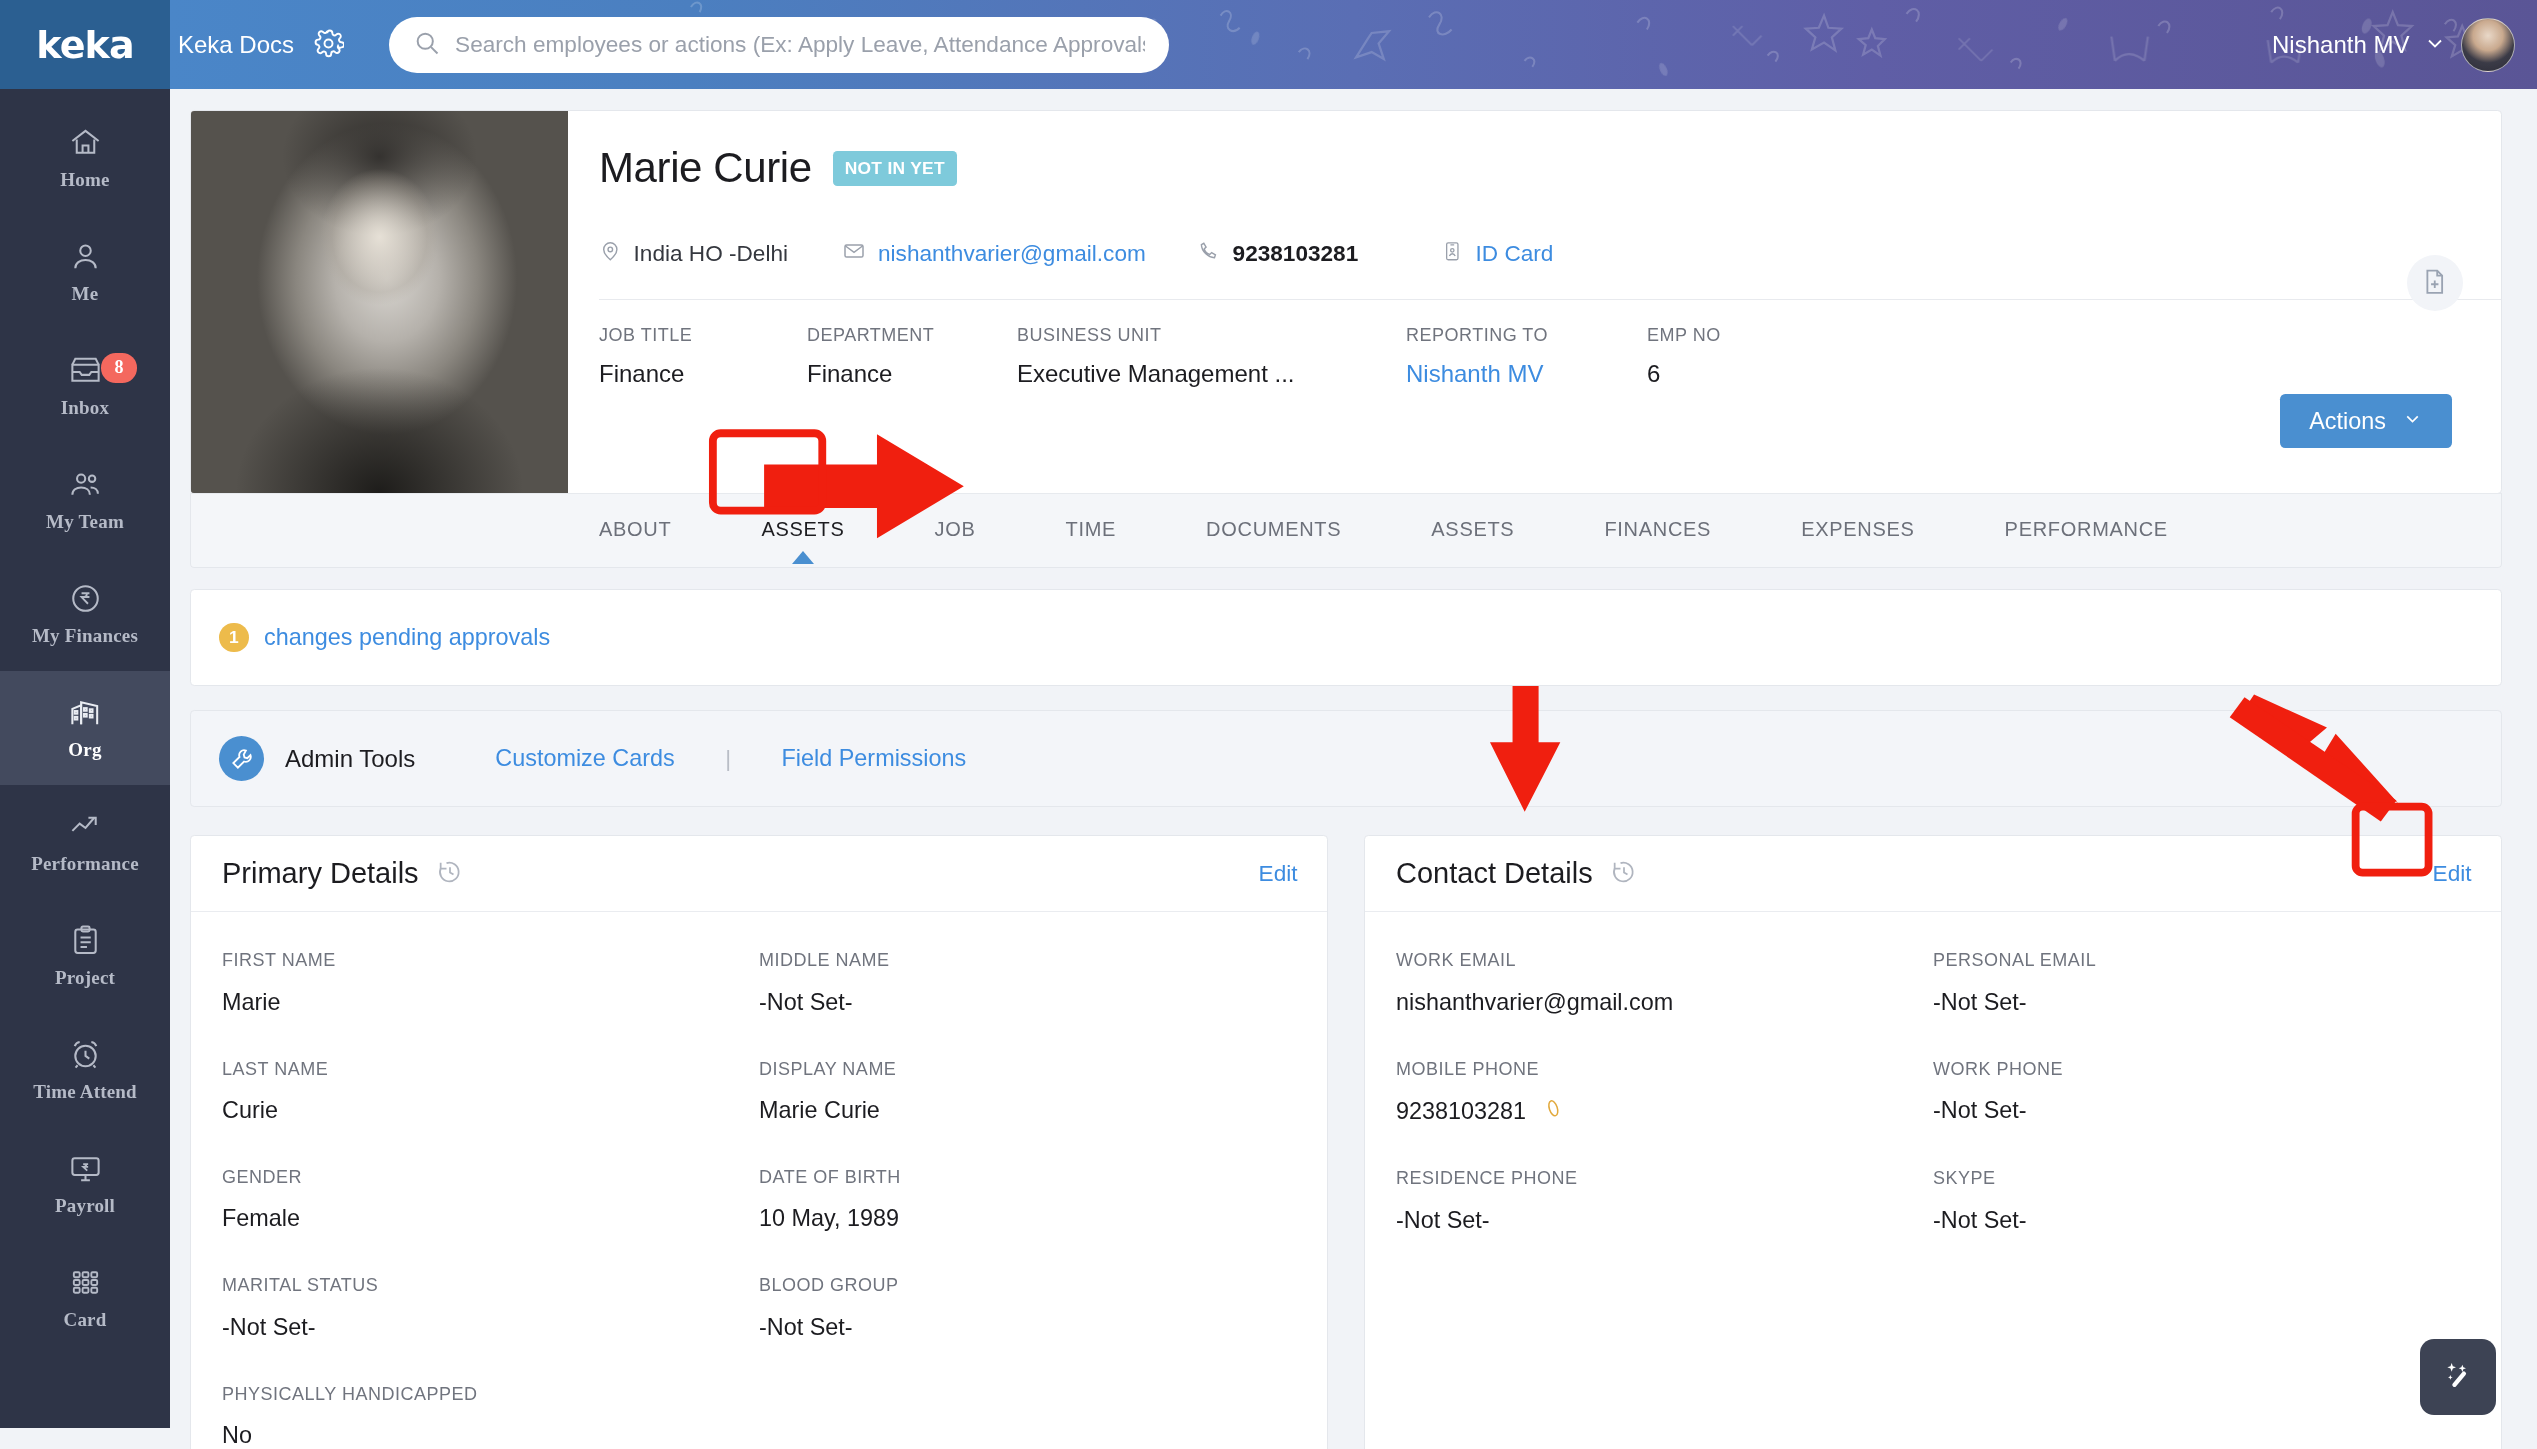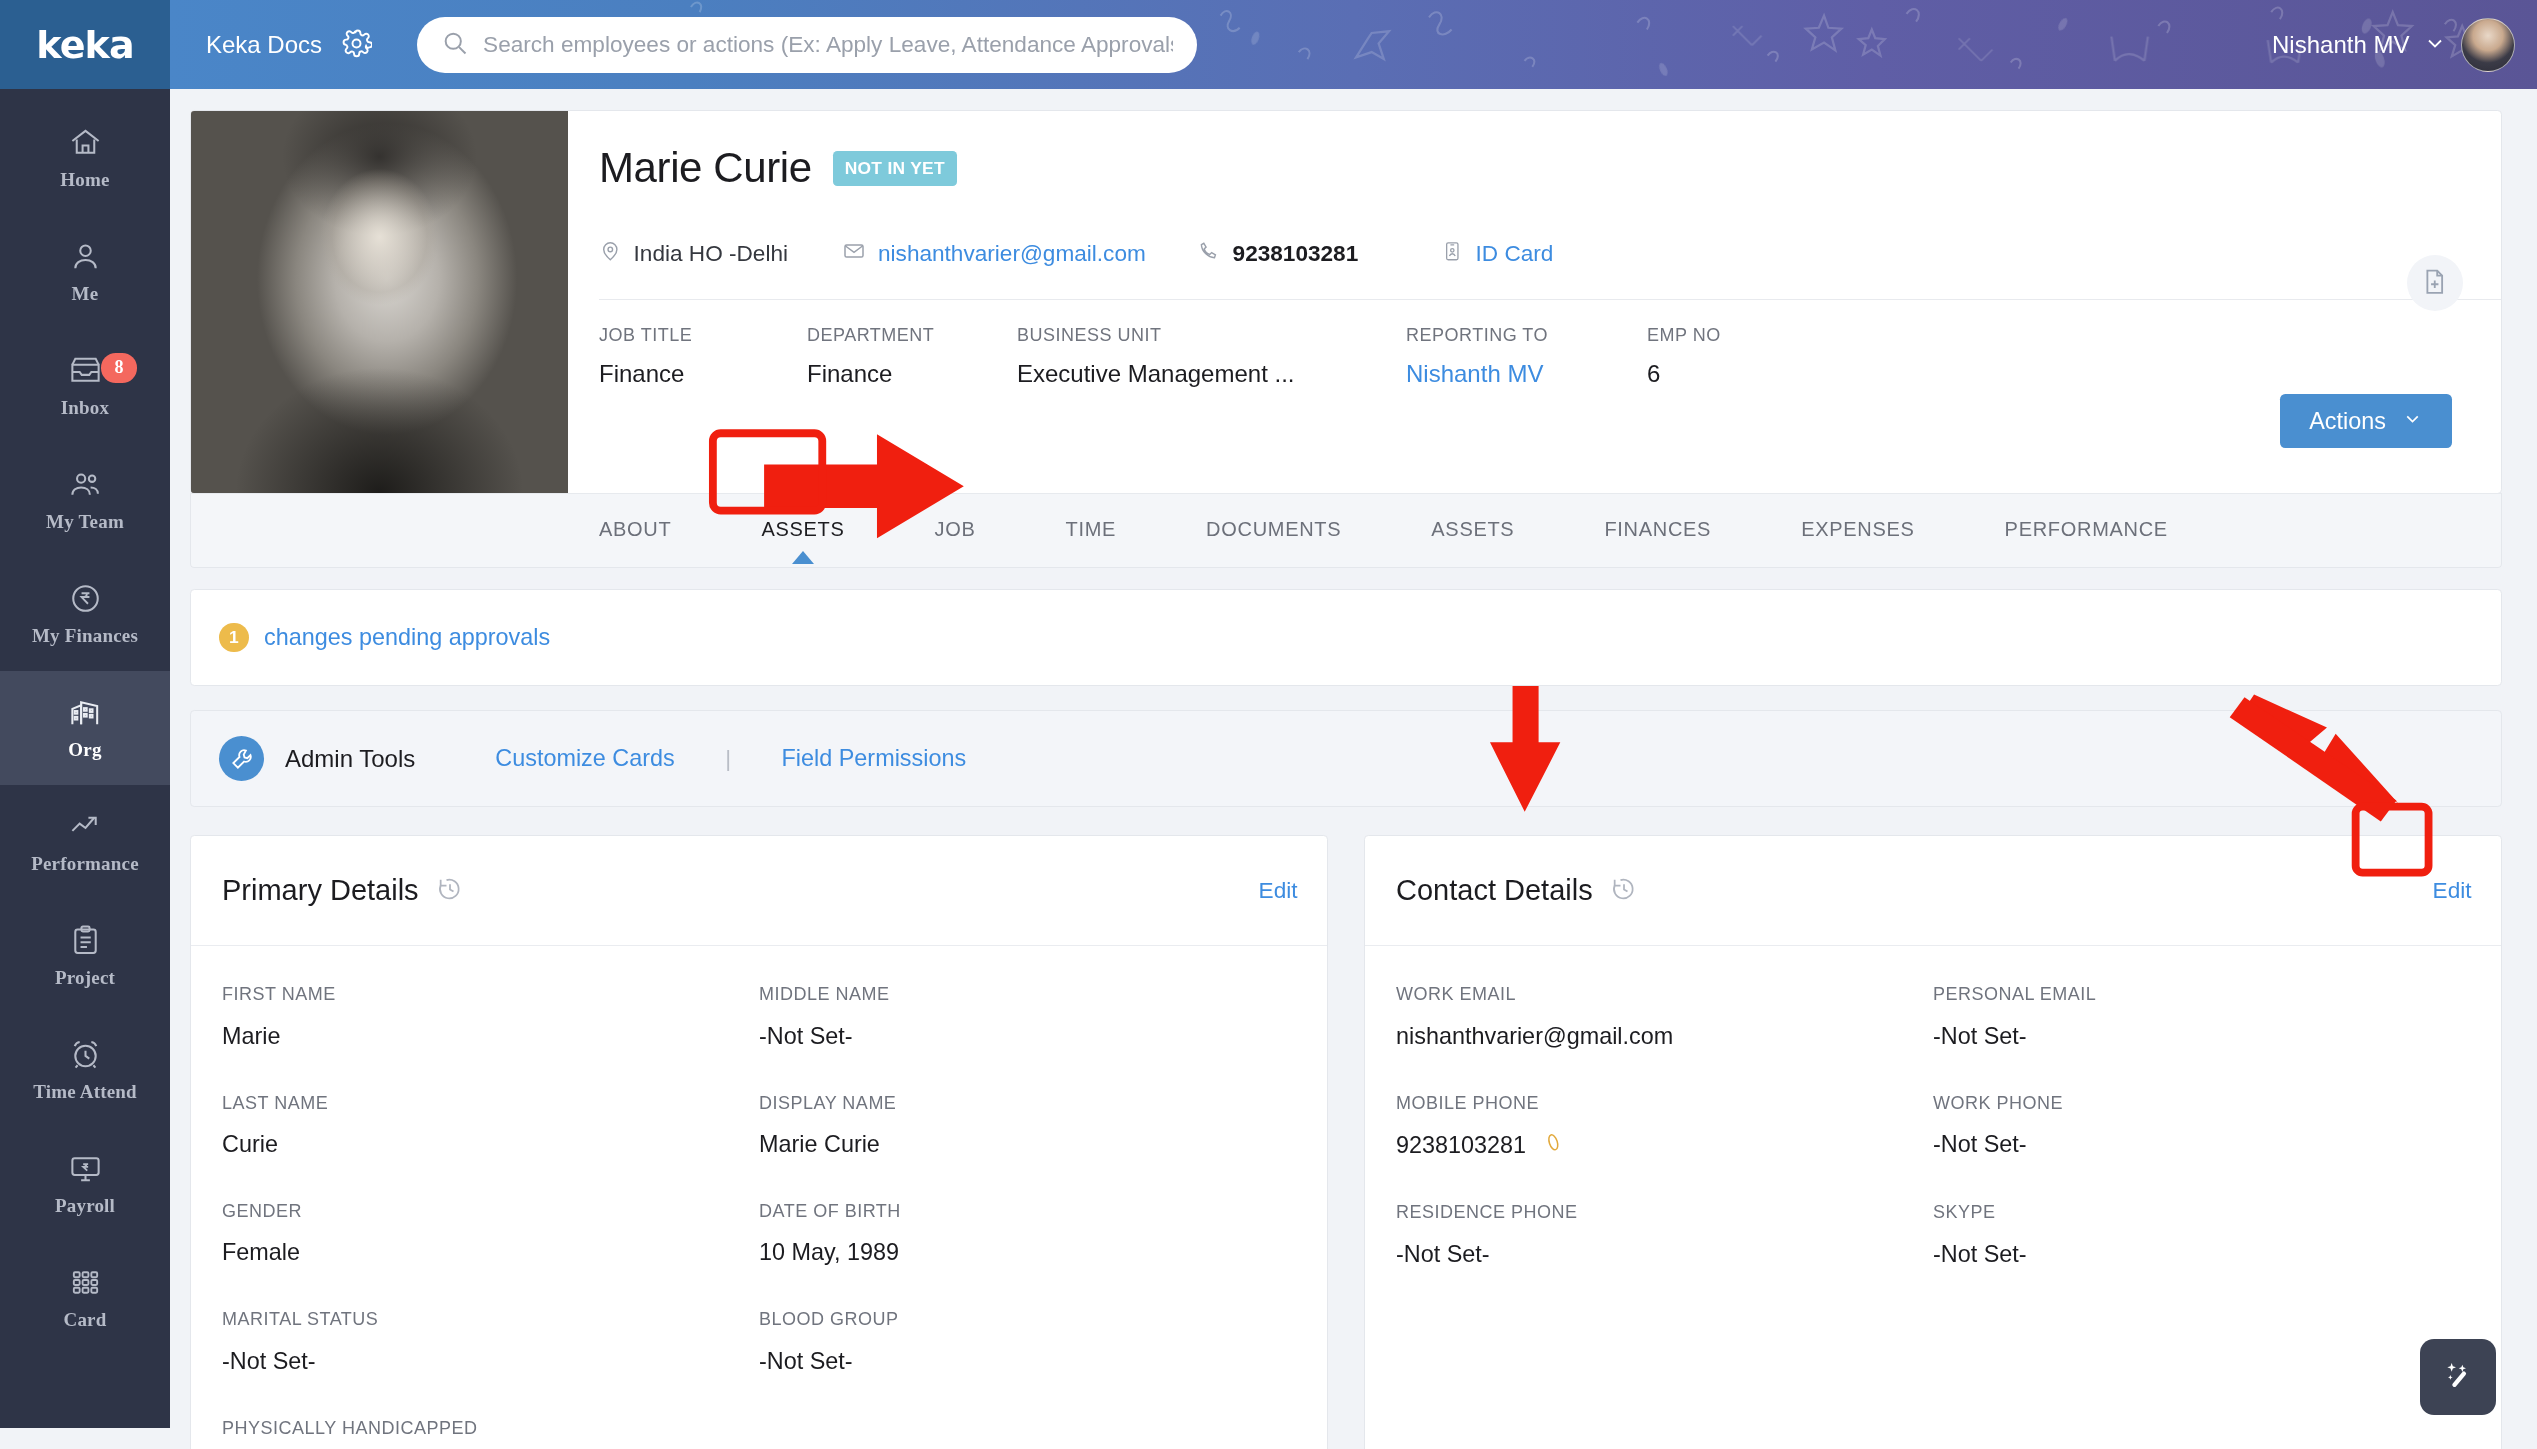--- a/index.html
+++ b/index.html
@@ -49,21 +49,21 @@
   
   .content { flex: 1; display: flex; flex-direction: column; min-width: 0; }
   .topbar {
     height: 89px; flex-shrink: 0; position: relative; display: flex; align-items: center;
     background: linear-gradient(90deg, #4a86c8 0%, #4b7fc0 22%, #5a6eb4 50%, #5f5ea6 72%, #5a5596 100%);
     overflow: hidden;
   }
   .confetti { position: absolute; inset: 0; pointer-events: none; opacity: .35; }
   .brandlink {
     color: #fff; font-size: 24px; font-weight: 400;
-    margin-left: 36px; position: relative; z-index: 2; white-space: nowrap;
+    margin-left: 8px; position: relative; z-index: 2; white-space: nowrap;
   }
   .gear-icon { margin-left: 19px; position: relative; z-index: 2; display: block; }
   .searchwrap {
     position: relative; z-index: 2; margin-left: 45px;
     width: 780px; height: 56px; background: #fff; border-radius: 28px;
     display: flex; align-items: center; padding: 0 24px;
   }
   .search-icon { flex-shrink: 0; margin-right: 14px; }
   .search-input {
     border: none; outline: none; flex: 1;
@@ -183,21 +183,21 @@
     display: flex; align-items: center; justify-content: center;
   }
   .admin-title { font-size: 24px; color: #1c1c20; margin-right: 59px; }
   .admin-link { color: #3d8ce0; font-size: 23.4px; cursor: pointer; }
   .admin-sep { color: #b9bdc6; font-size: 22.6px; margin: 0 29.5px; }
 
   
   .details-row { display: flex; gap: 36px; margin-top: 28px; }
   .detail-card { flex: 1; background: #fff; border: 0.9px solid #e4e7ec; border-radius: 4.3px; min-width: 0; }
   .detail-head {
-    height: 110px; display: flex; align-items: center;
+    height: 76px; display: flex; align-items: center;
     padding: 0 29.5px 0 31px; border-bottom: 0.9px solid #eaecf0;
   }
   .detail-title { font-size: 29px; color: #1c1c20; }
   .history-icon { margin-left: 17.4px; display: block; cursor: pointer; }
   .edit-link { margin-left: auto; color: #3d8ce0; font-size: 22.6px; cursor: pointer; }
   .detail-body { padding: 38px 31px 26px 31px; display: flex; flex-wrap: wrap; }
   .field { width: 50%; margin-bottom: 43px; }
   .field-label { font-size: 18px; color: #70747e; letter-spacing: 0.5px; }
   .field-value { font-size: 23.4px; color: #1c1c20; margin-top: 17.4px; display: flex; align-items: center; gap: 15.6px; }
 

